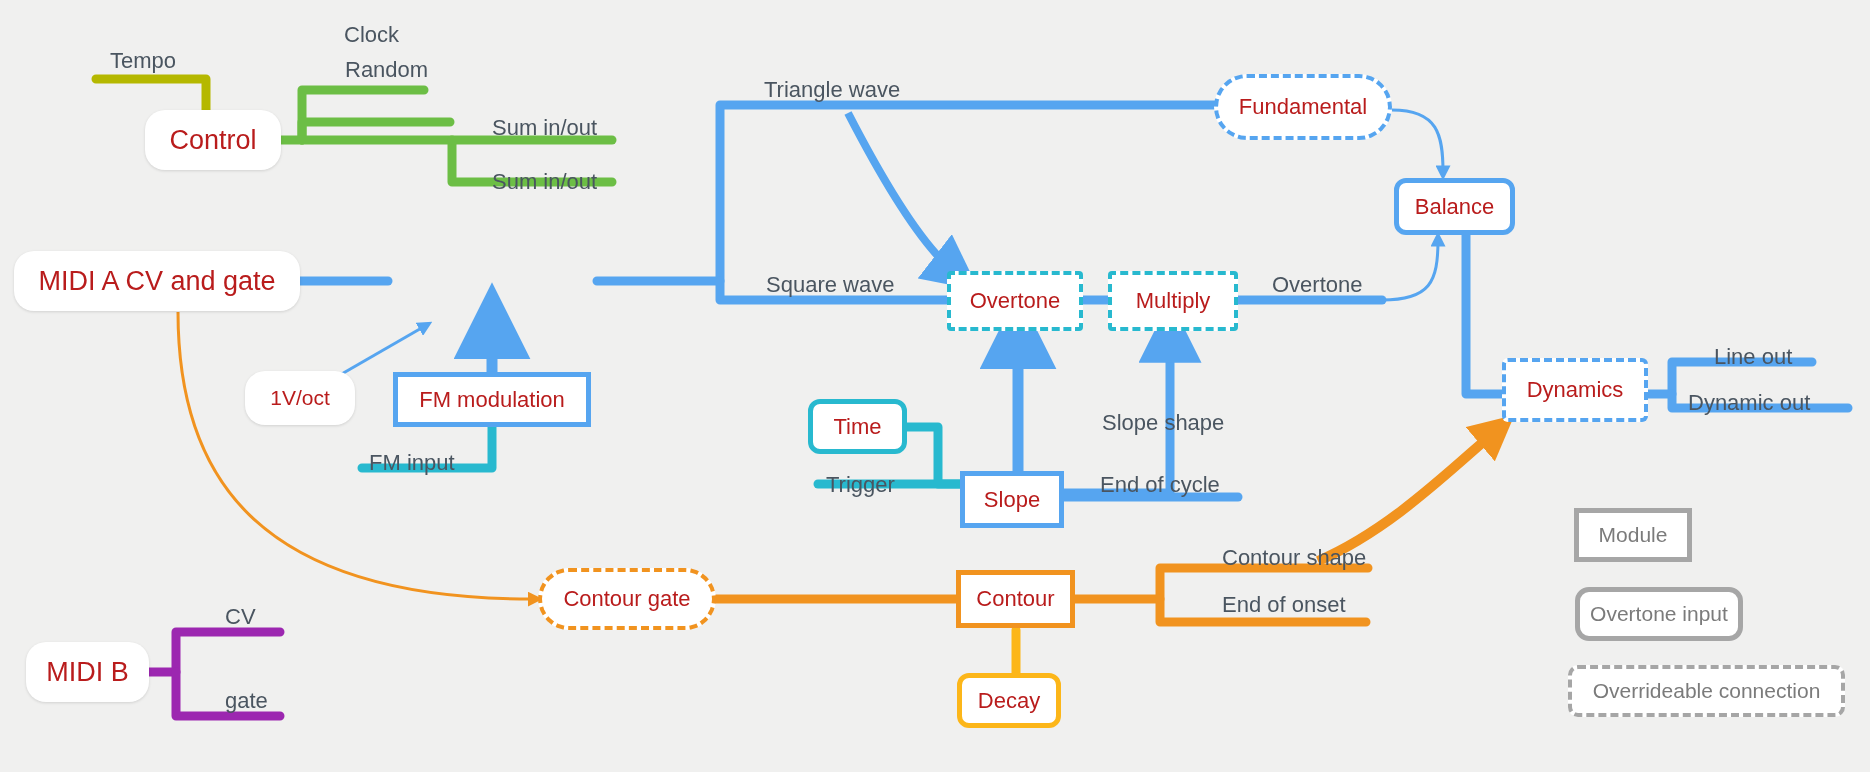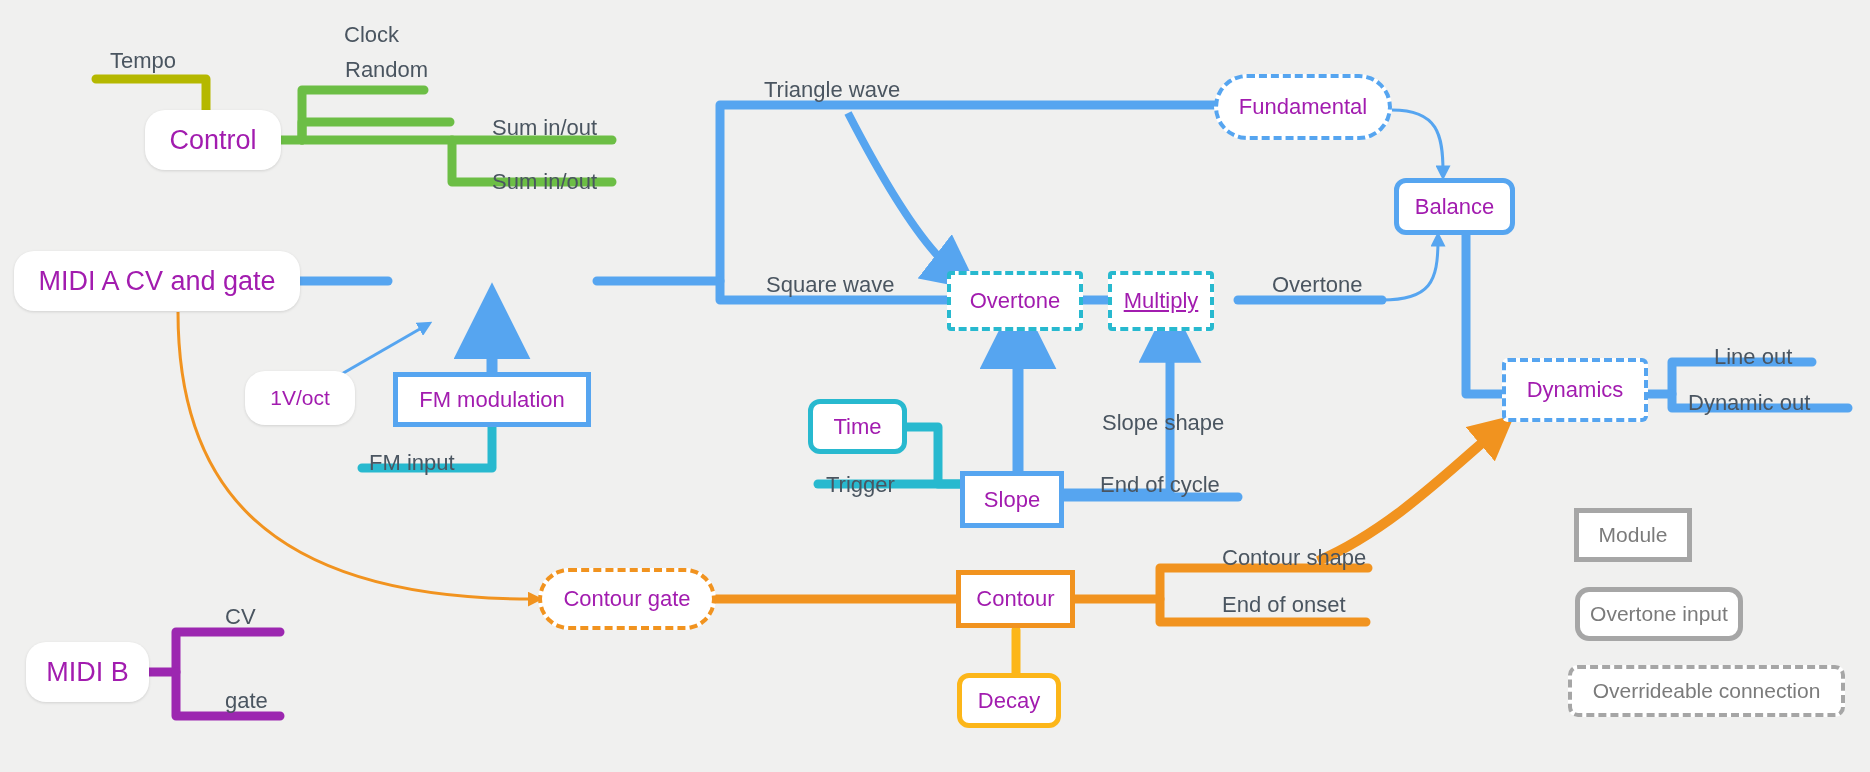--- a/index.html
+++ b/index.html
@@ -8,21 +8,21 @@
     background:#f0f0ef;
     font-family:"Liberation Sans", sans-serif;
     overflow:hidden;
   }
   #stage{position:relative;width:1870px;height:772px;}
   svg#wires{position:absolute;left:0;top:0;width:1870px;height:772px;}
   .node{
     position:absolute;
     display:flex;align-items:center;justify-content:center;
     background:#ffffff;
-    color:#a21caf;
+    color:#b91c1c;
     text-align:center;
     box-sizing:border-box;
     white-space:nowrap;
   }
   .lbl{
     position:absolute;
     color:#4a5560;
     white-space:nowrap;
     background:transparent;
   }
@@ -187,21 +187,21 @@
   </div>
 
   <div class="node d-blue r-pill" style="left:1214px;top:74px;width:178px;height:66px;font-size:22px;border-radius:33px;">
     <span>Fundamental</span>
   </div>
 
   <div class="node d-teal" style="left:947px;top:271px;width:136px;height:60px;font-size:22px;">
     <span>Overtone</span>
   </div>
 
-  <div class="node d-teal" style="left:1108px;top:271px;width:106px;height:60px;font-size:22px;text-decoration:underline;">
+  <div class="node d-teal" style="left:1108px;top:271px;width:130px;height:60px;font-size:22px;">
     <span>Multiply</span>
   </div>
 
   <div class="node b-blue" style="left:1394px;top:178px;width:121px;height:57px;font-size:22px;border-radius:12px;">
     <span>Balance</span>
   </div>
 
   <div class="node d-blue" style="left:1502px;top:358px;width:146px;height:64px;font-size:22px;">
     <span>Dynamics</span>
   </div>

